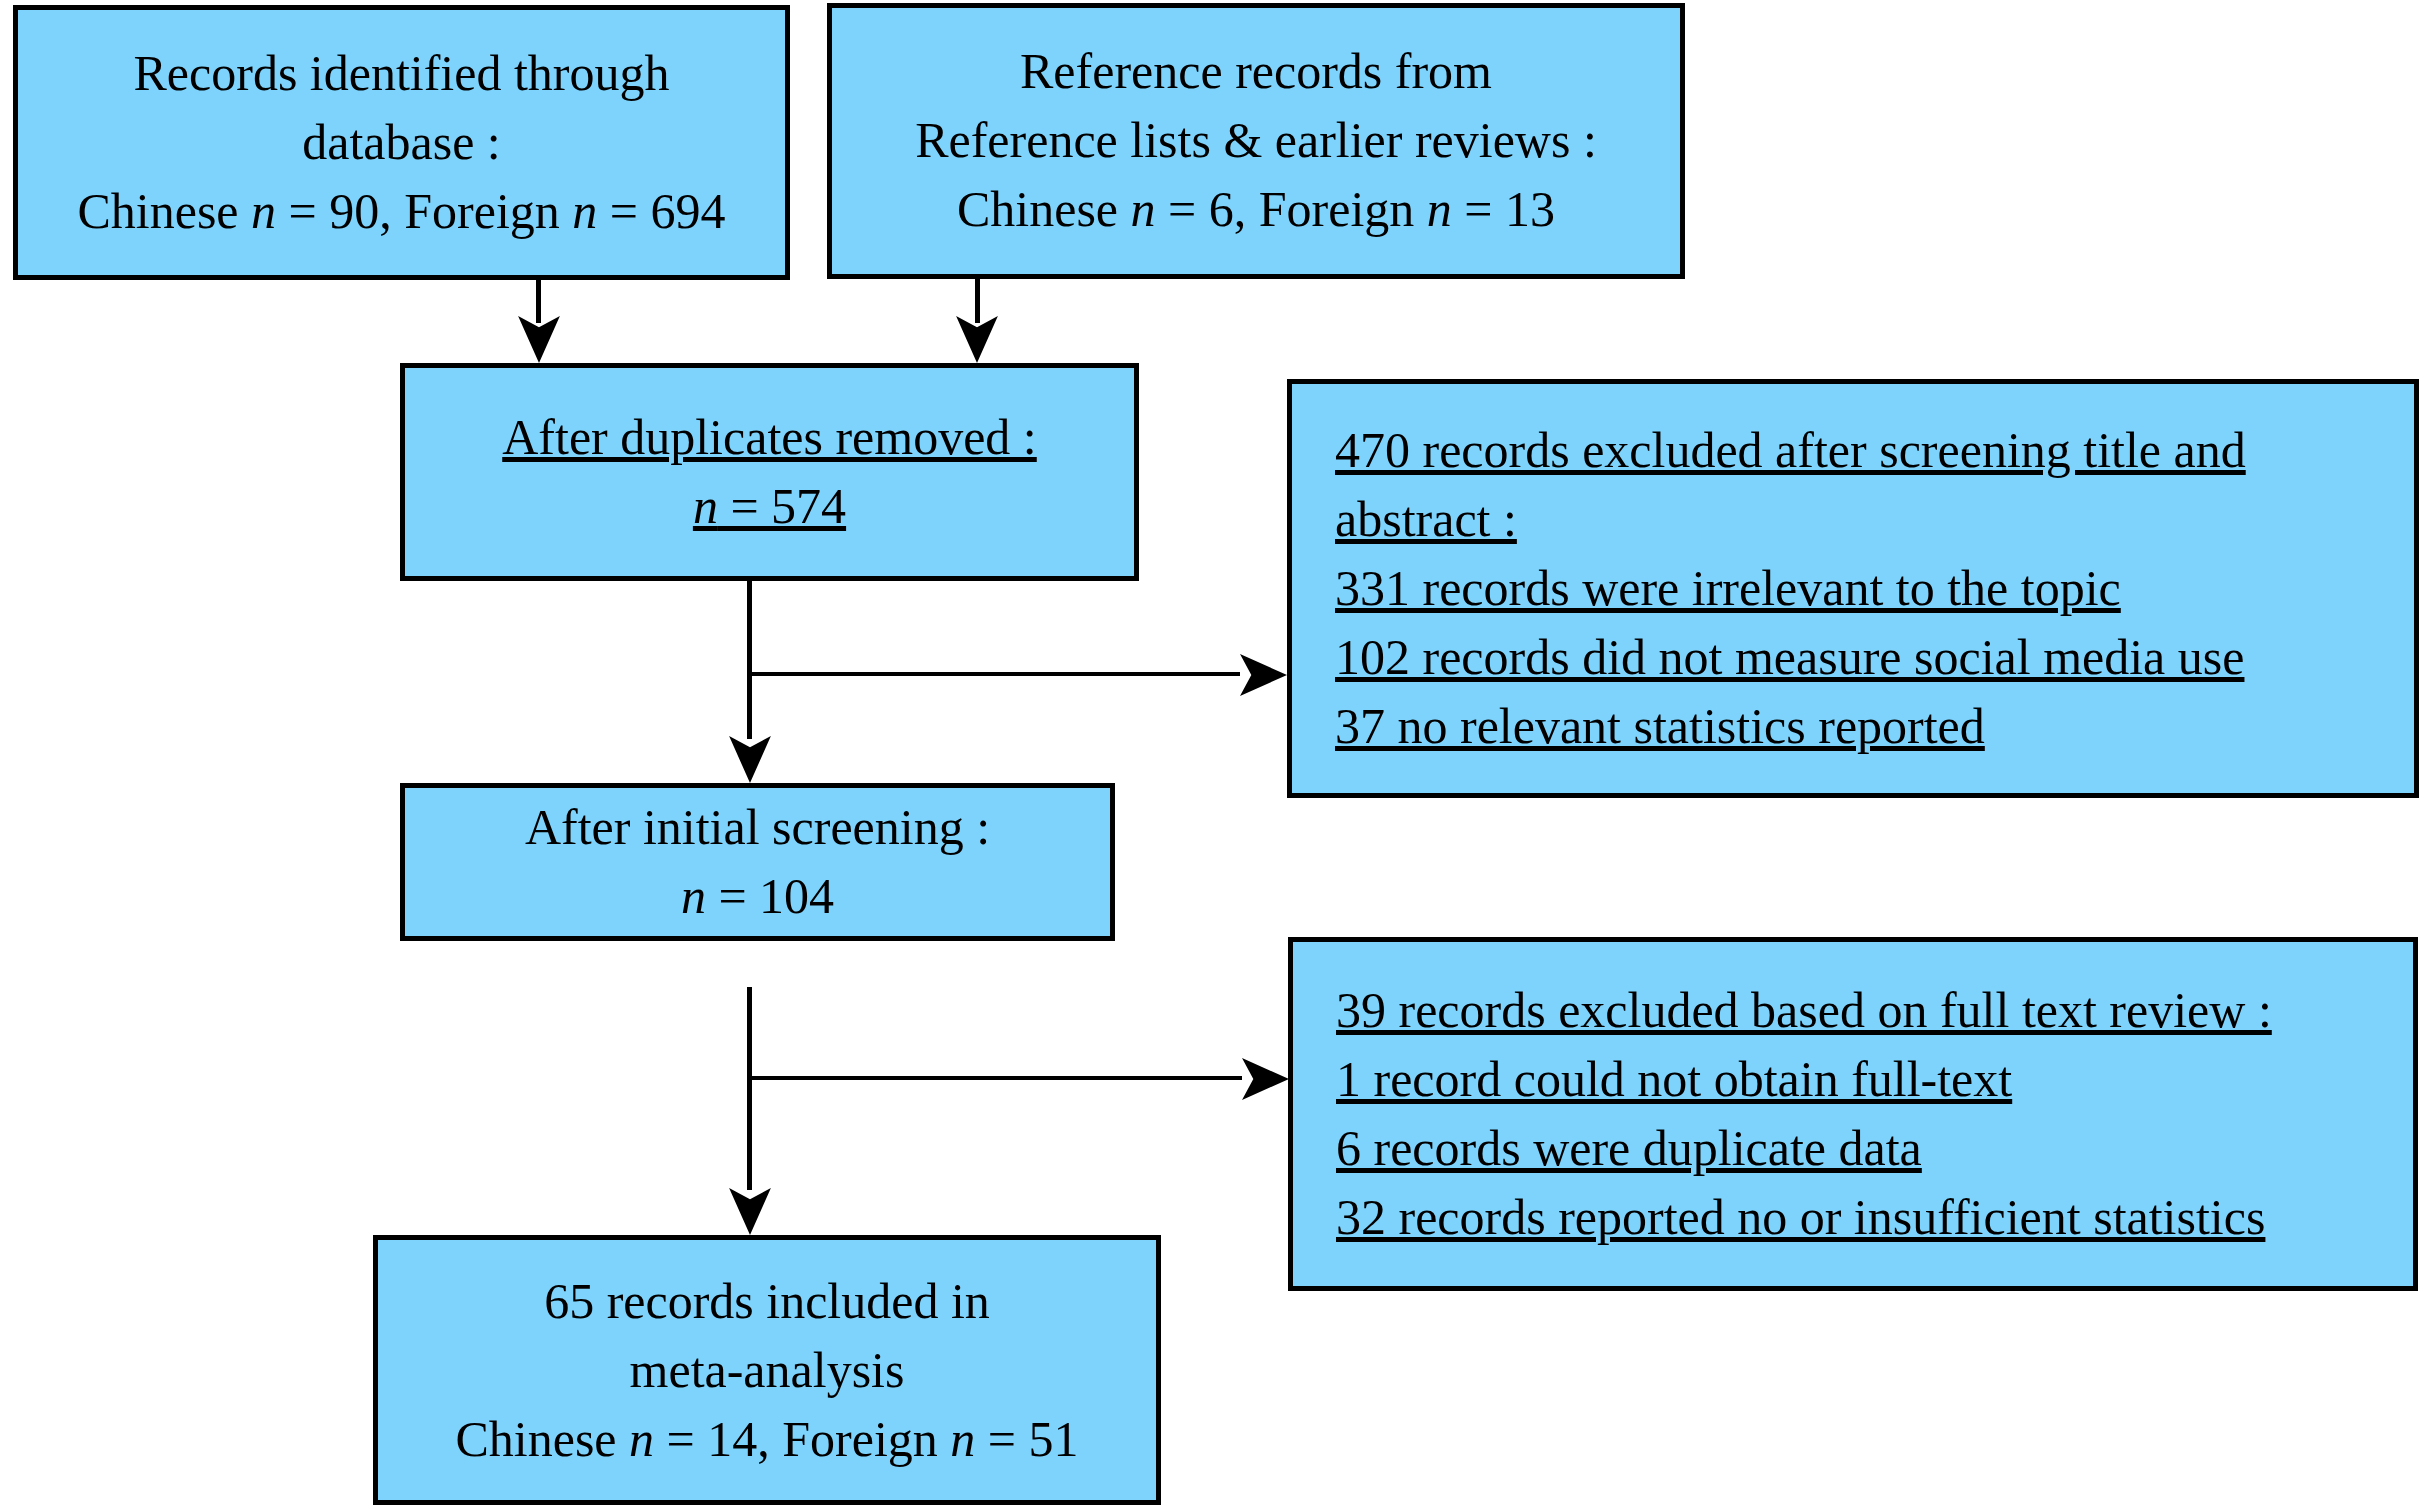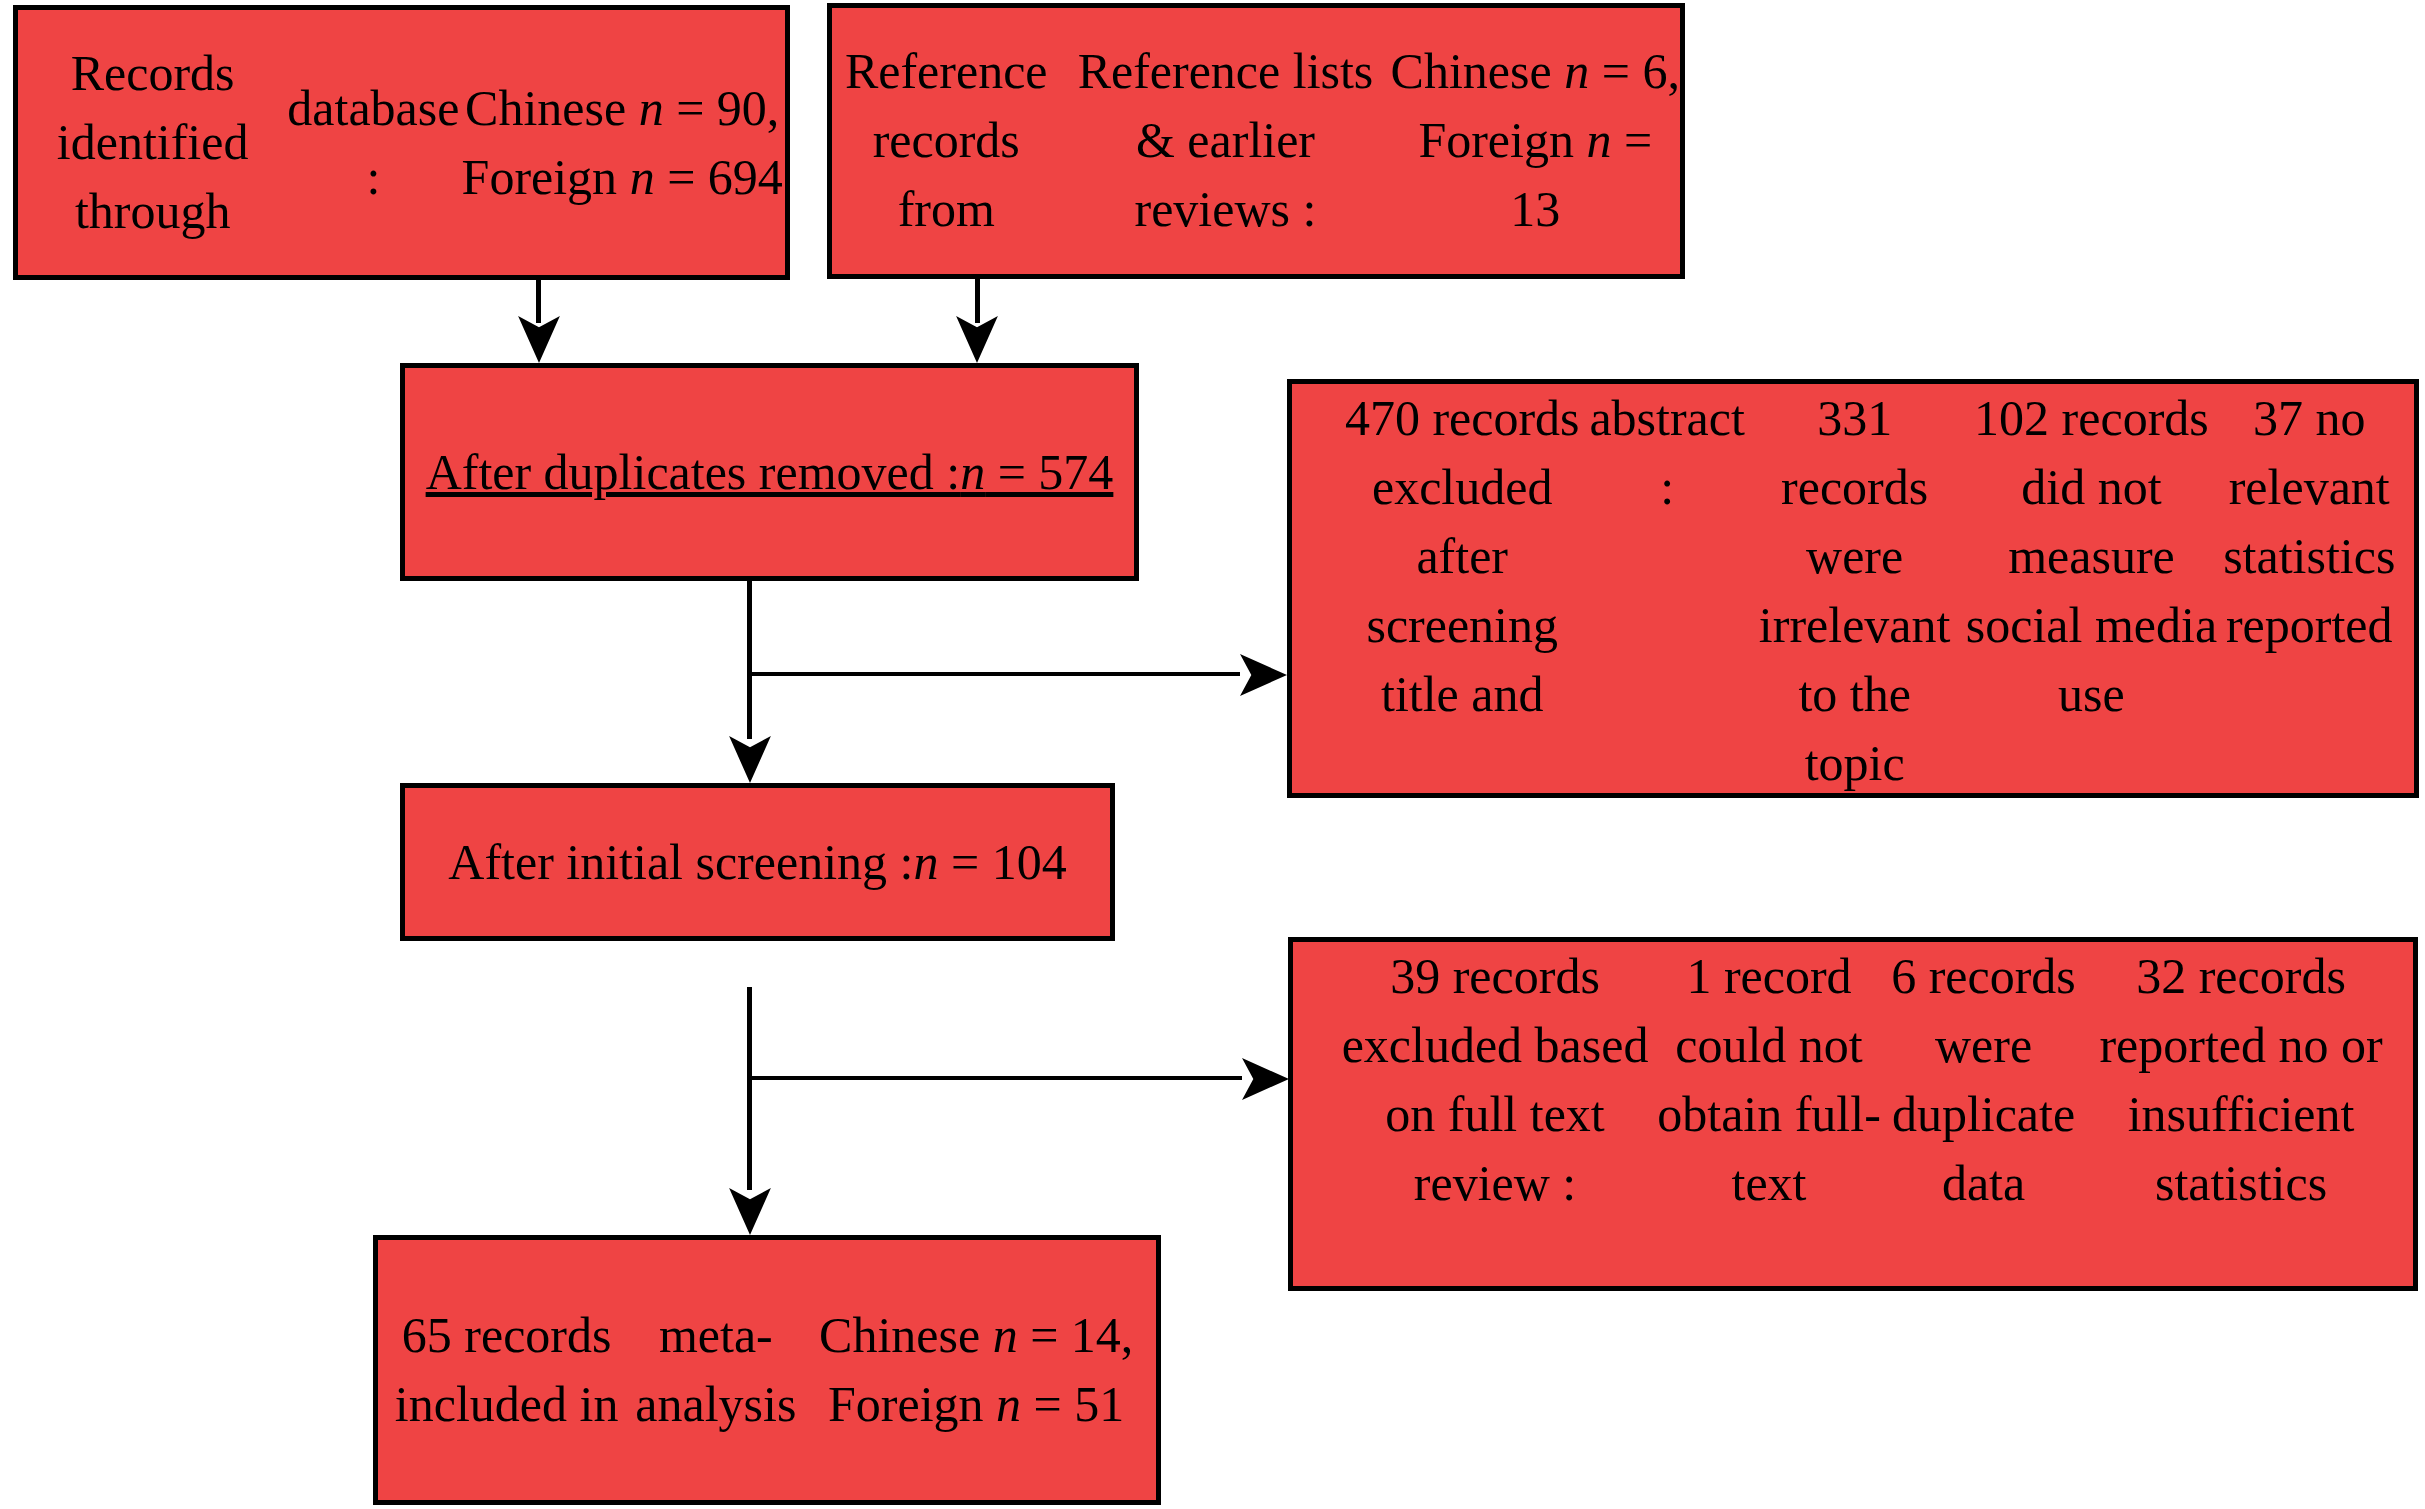--- a/index.html
+++ b/index.html
@@ -8,29 +8,29 @@
     width: 2426px;
     height: 1510px;
     background: #ffffff;
     font-family: "Liberation Serif", "DejaVu Serif", serif;
     color: #000000;
   }
   .box {
     position: absolute;
     box-sizing: border-box;
     border: 5.2px solid #000000;
-    background: #ef4444;
+    background: #7dd3fc;
     display: flex;
-    flex-direction: row;
+    flex-direction: column;
     justify-content: center;
     font-size: 50px;
     line-height: 69px;
   }
   .box.center { align-items: center; text-align: center; }
-  .box.left   { align-items: flex-start; text-align: center; padding-left: 43px; padding-right: 14px; }
+  .box.left   { align-items: flex-start; text-align: center; padding-left: 43px; padding-right: 14px; text-decoration: underline; }
   .var { font-style: italic; }
   .shaft-v { position: absolute; width: 5.2px; background: #000000; }
   .shaft-h { position: absolute; height: 4.3px; background: #000000; }
   .head { position: absolute; }
   .head svg { display: block; }
 </style>
 </head>
 <body>
 
 <div class="canvas">

